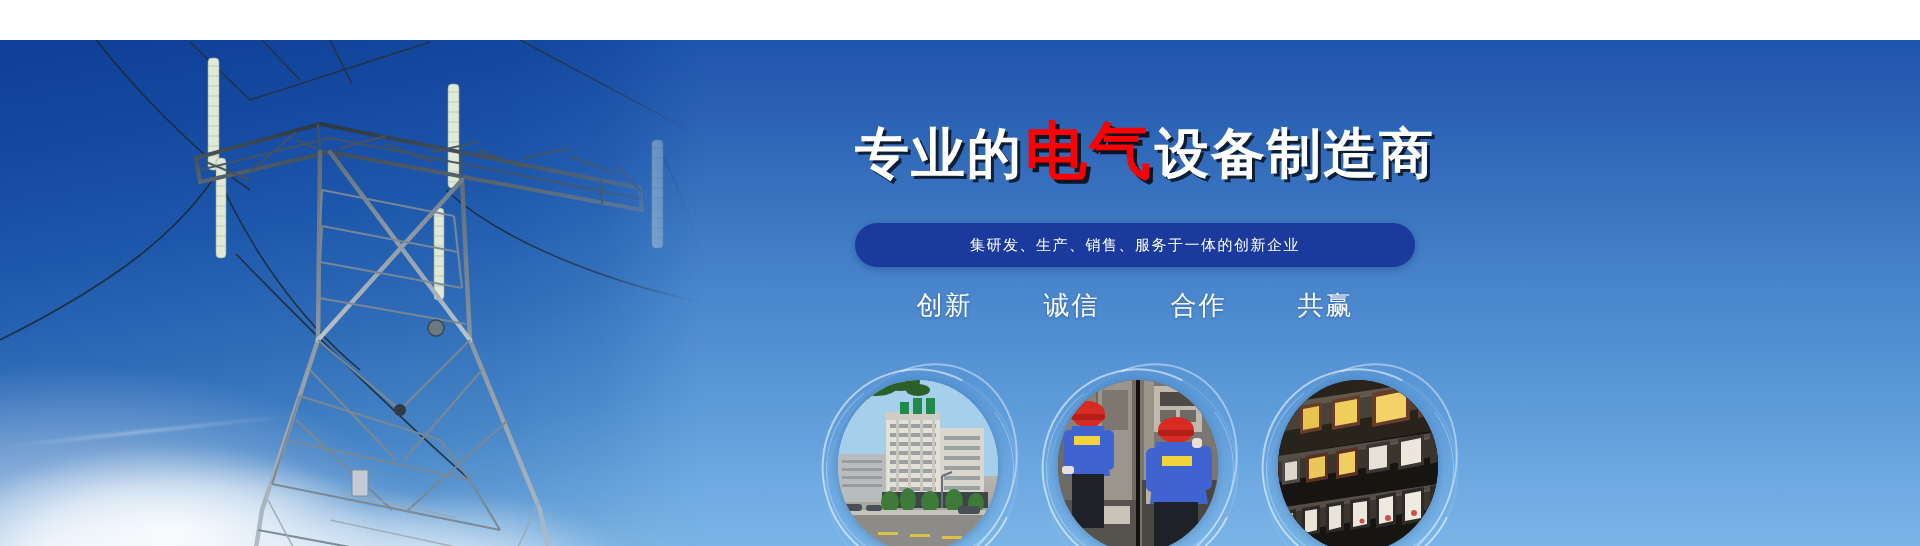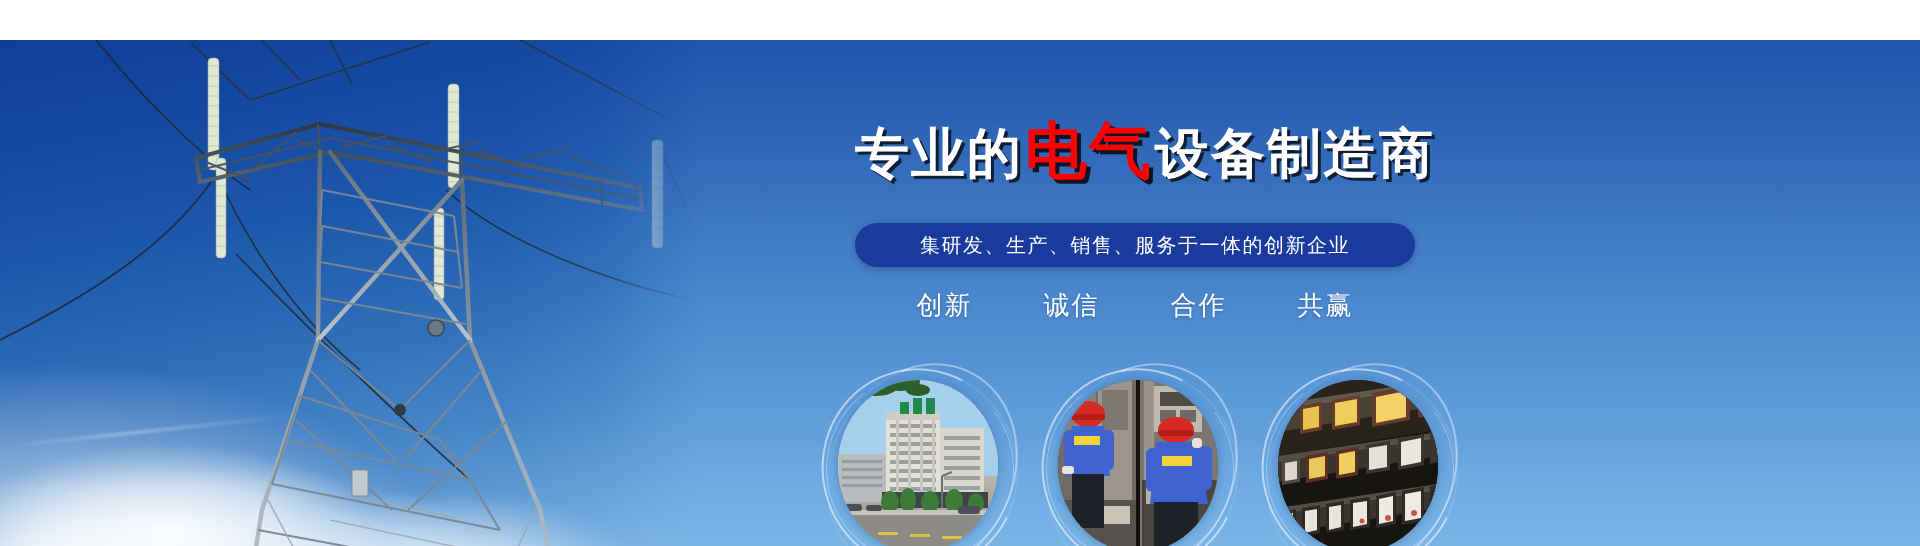--- a/index.html
+++ b/index.html
@@ -105,21 +105,21 @@
     width: 560px; height: 44px;
     border-radius: 24px;
     background: #1b3a9e;
     display: flex;
     align-items: center;
     justify-content: center;
     box-shadow: 0 2px 7px rgba(10,30,80,0.30);
   }
   .pill span {
     color: #ffffff;
-    font-size: 20px;
+    font-size: 15px;
     letter-spacing: 1.5px;
     font-weight: 500;
     white-space: nowrap;
   }
 
   
   .keywords {
     position: absolute;
     left: 855px; top: 248px;
     width: 560px;

